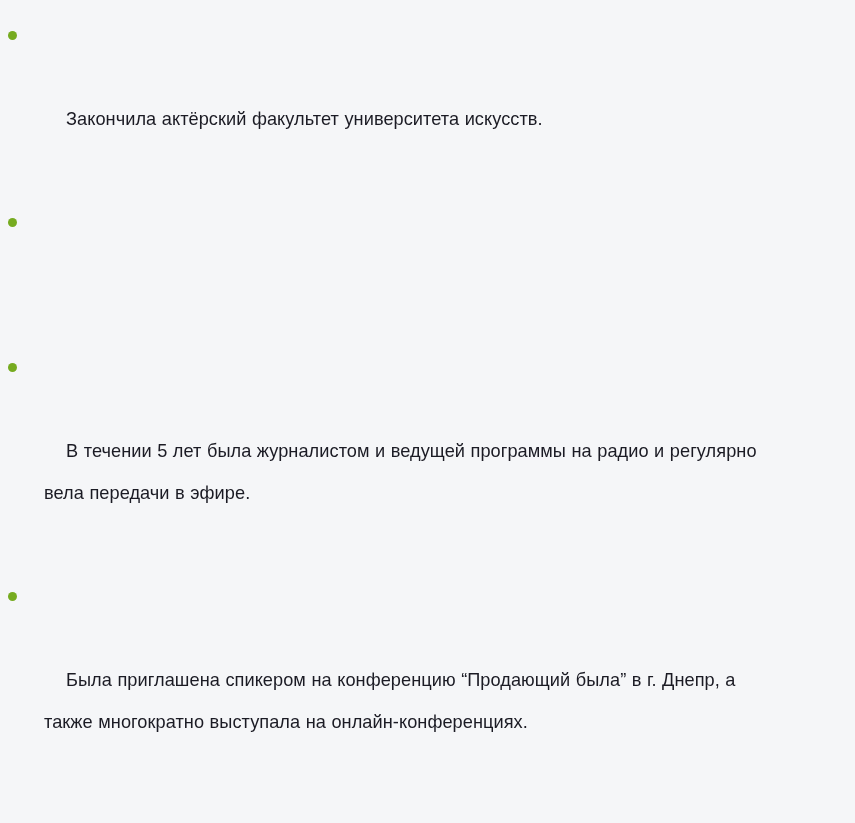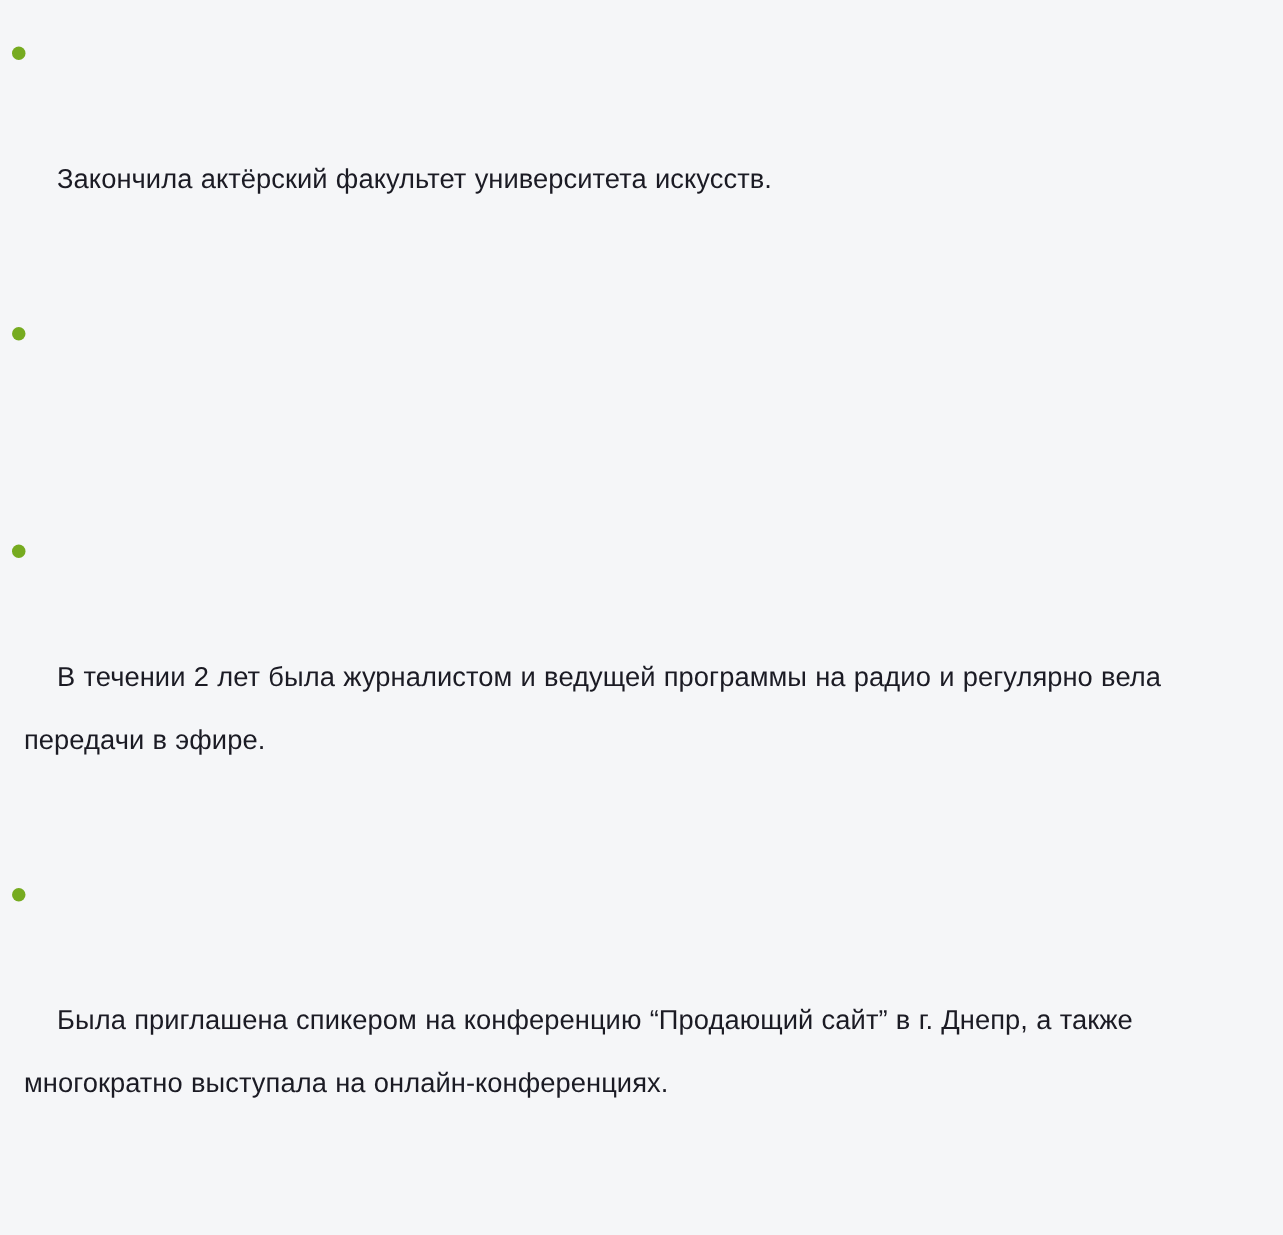--- a/index.html
+++ b/index.html
@@ -17,21 +17,21 @@
   }
 
   .bio-list {
     list-style: none;
     margin: 0;
     padding: 14px 0 0 0;
   }
 
   .bio-item {
     position: relative;
-    padding-left: 16px;
+    padding-left: 44px;
     padding-right: 58px;
     margin: 0 12px 19px 0;
     font-size: 18.2px;
     line-height: 42px;
     letter-spacing: 0.05px;
     white-space: pre-wrap;
     word-spacing: 0.4px;
   }
 
   .bio-item:last-child {
@@ -57,21 +57,21 @@
     <span class="bio-bullet"></span>
     <span class="bio-text">Закончила актёрский факультет университета искусств.</span>
   </li>
 
   <li class="bio-item">
     <span class="bio-bullet"></span>
   </li>
 
   <li class="bio-item">
     <span class="bio-bullet"></span>
-    <span class="bio-text">В течении 2 лет была журналистом и ведущей программы на радио и регулярно вела передачи в эфире.</span>
+    <span class="bio-text">В течении 5 лет была журналистом и ведущей программы на радио и регулярно вела передачи в эфире.</span>
   </li>
 
   <li class="bio-item">
     <span class="bio-bullet"></span>
-    <span class="bio-text">Была приглашена спикером на конференцию “Продающий сайт” в г. Днепр, а также многократно выступала на онлайн-конференциях.</span>
+    <span class="bio-text">Была приглашена спикером на конференцию “Продающий была” в г. Днепр, а также многократно выступала на онлайн-конференциях.</span>
   </li>
 
 </ul>
 
 </body></html>

